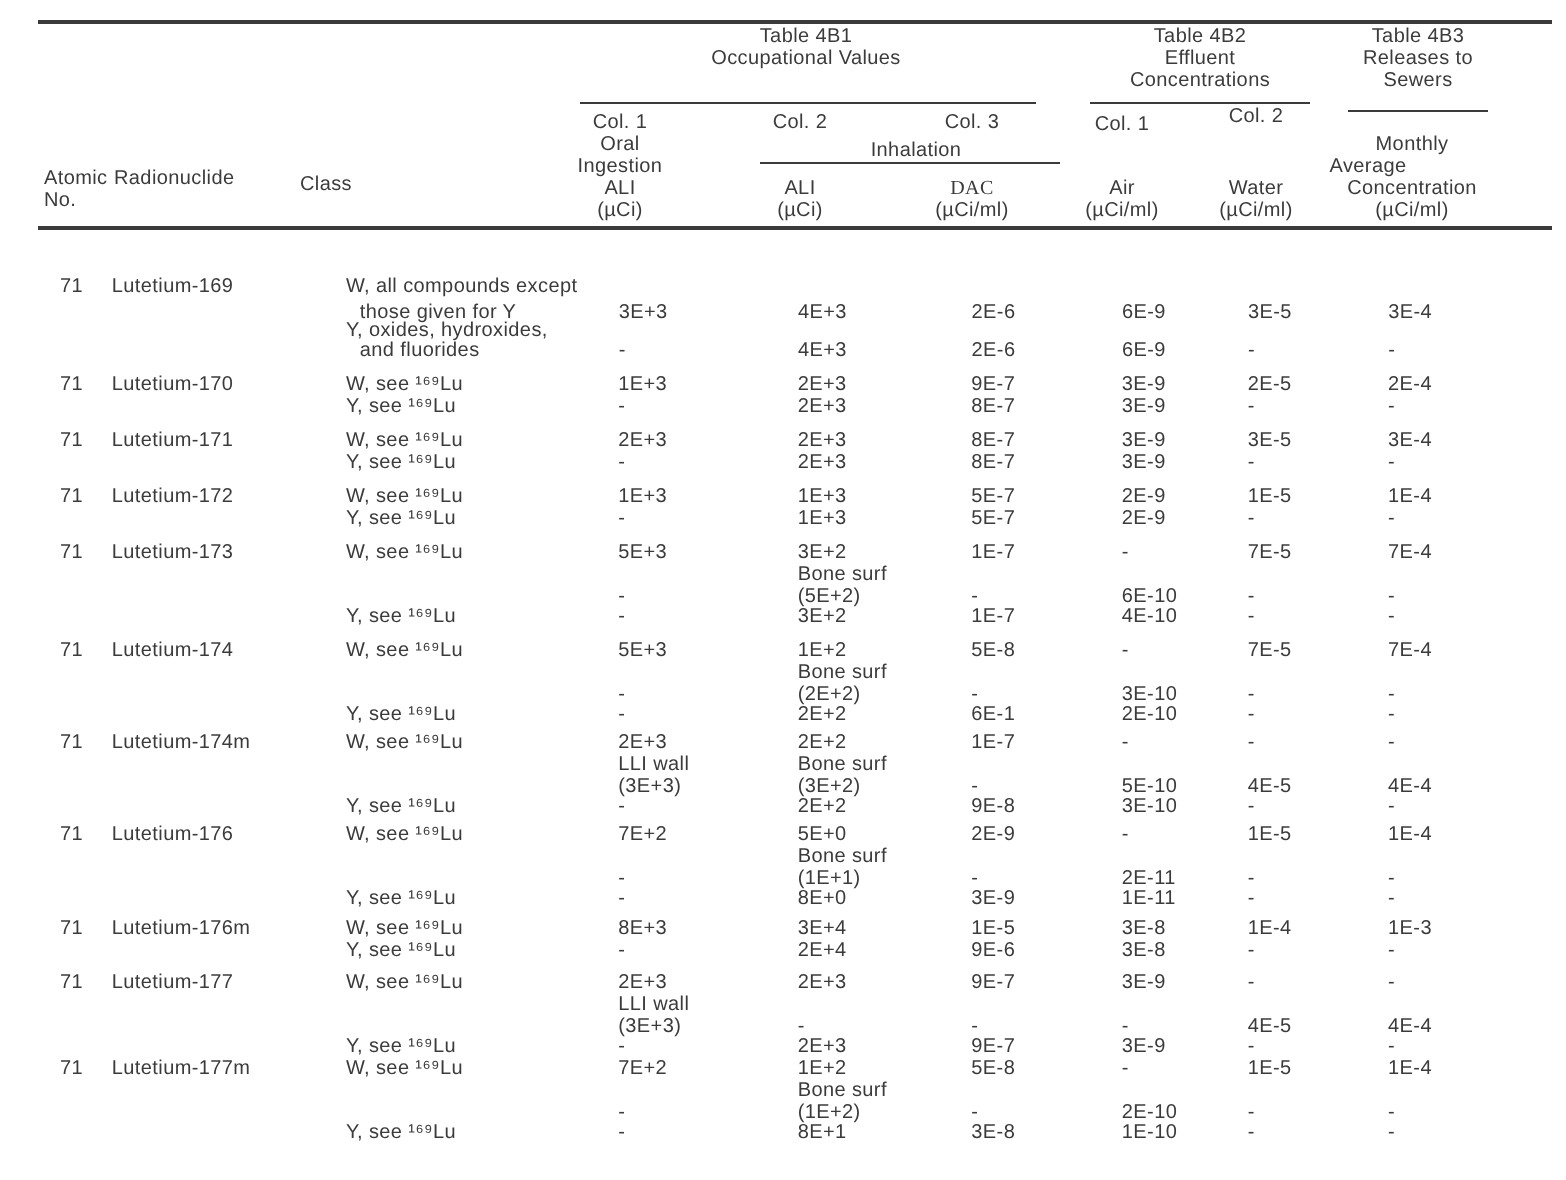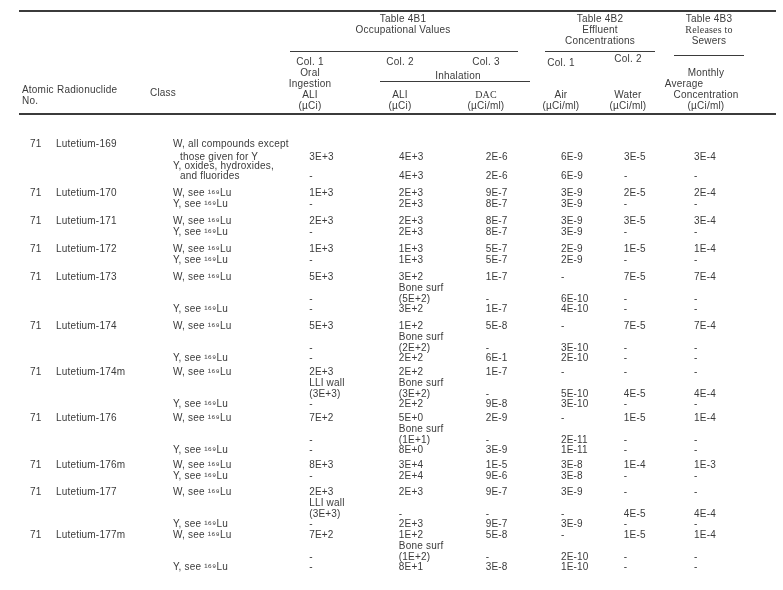--- a/index.html
+++ b/index.html
@@ -41,21 +41,21 @@
   <div class="rule thin" style="left:380px;top:81px;width:150px;"></div>
 
   <div class="abs ctr" style="left:323px;top:13px;width:160px;">Table 4B1</div>
   <div class="abs ctr" style="left:323px;top:24px;width:160px;">Occupational Values</div>
 
   <div class="abs ctr" style="left:540px;top:13px;width:120px;">Table 4B2</div>
   <div class="abs ctr" style="left:540px;top:24px;width:120px;">Effluent</div>
   <div class="abs ctr" style="left:540px;top:35px;width:120px;">Concentrations</div>
 
   <div class="abs ctr" style="left:649px;top:13px;width:120px;">Table 4B3</div>
-  <div class="abs ctr" style="left:649px;top:24px;width:120px;font-family:Liberation Serif, serif;">Releases to</div>
+  <div class="abs ctr" style="left:649px;top:24px;width:120px;">Releases to</div>
   <div class="abs ctr" style="left:649px;top:35px;width:120px;">Sewers</div>
 
   <div class="abs ctr" style="left:270px;top:56px;width:80px;">Col. 1</div>
   <div class="abs ctr" style="left:360px;top:56px;width:80px;">Col. 2</div>
   <div class="abs ctr" style="left:446px;top:56px;width:80px;">Col. 3</div>
   <div class="abs ctr" style="left:521px;top:57px;width:80px;">Col. 1</div>
   <div class="abs ctr" style="left:588px;top:53px;width:80px;">Col. 2</div>
 
   <div class="abs ctr" style="left:270px;top:67px;width:80px;">Oral</div>
   <div class="abs ctr" style="left:270px;top:78px;width:80px;">Ingestion</div>

